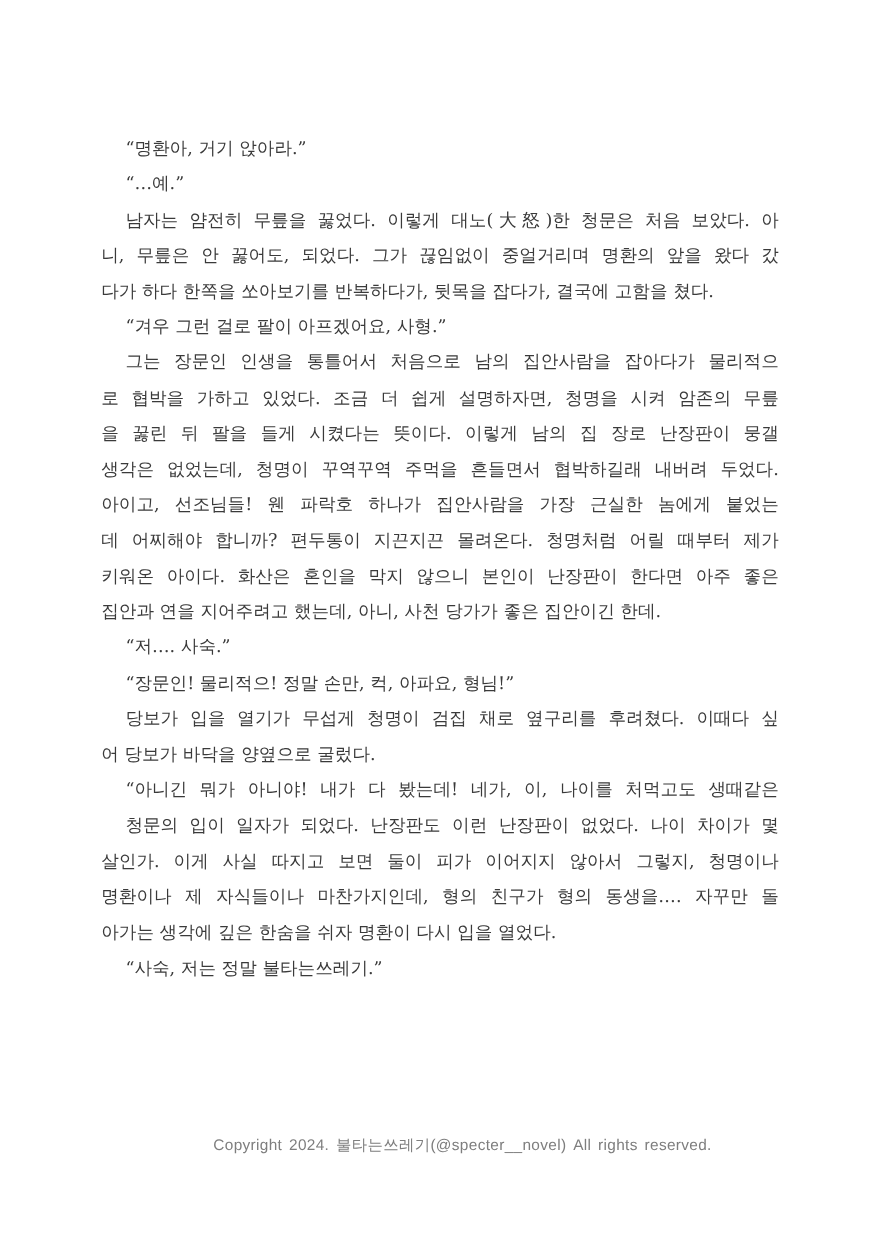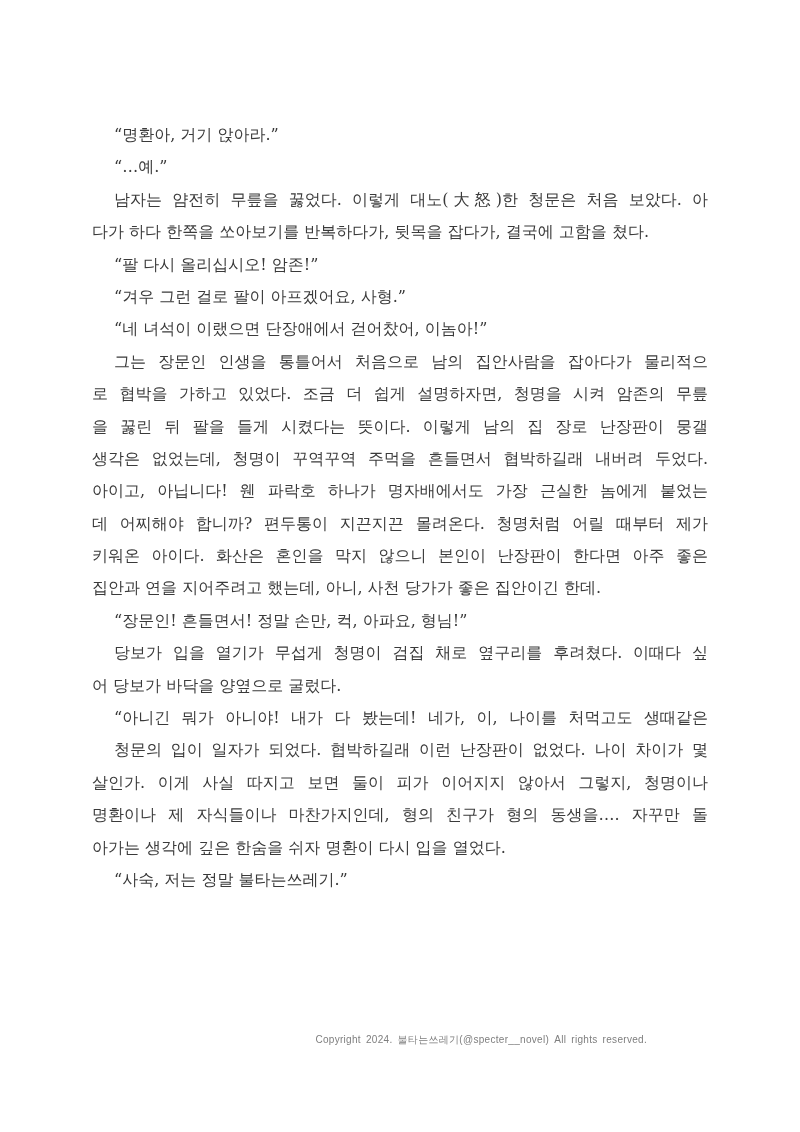--- a/index.html
+++ b/index.html
@@ -39,52 +39,52 @@
 
   .line.indent {
     text-indent: 22px;
   }
 
   .copyright {
     position: absolute;
     top: 1031px;
     right: 93px;
     font-family: "Liberation Sans", "DejaVu Sans", sans-serif;
-    font-size: 10px;
+    font-size: 14px;
     line-height: 18px;
     color: #7e7e7e;
     letter-spacing: 0.3px;
     word-spacing: 2px;
     text-align: right;
   }
 </style>
 </head>
 <body>
 
 <div class="screen">
   <div class="text-block" id="lines">
       <div class="line indent">“명환아, 거기 앉아라.”</div>
       <div class="line indent">“…예.”</div>
       <div class="line indent just">남자는 얌전히 무릎을 꿇었다. 이렇게 대노(大怒)한 청문은 처음 보았다. 아</div>
+      <div class="line just">니, 무릎은 안 꿇어도, 되었다. 그가 끊임없이 중얼거리며 명환의 앞을 왔다 갔</div>
       <div class="line">다가 하다 한쪽을 쏘아보기를 반복하다가, 뒷목을 잡다가, 결국에 고함을 쳤다.</div>
-      <div class="line indent">“팔 다시 올리십시오! 암존!”</div>
       <div class="line indent">“겨우 그런 걸로 팔이 아프겠어요, 사형.”</div>
-      <div class="line indent">“네 녀석이 이랬으면 단장애에서 걷어찼어, 이놈아!”</div>
       <div class="line indent just">그는 장문인 인생을 통틀어서 처음으로 남의 집안사람을 잡아다가 물리적으</div>
       <div class="line just">로 협박을 가하고 있었다. 조금 더 쉽게 설명하자면, 청명을 시켜 암존의 무릎</div>
       <div class="line just">을 꿇린 뒤 팔을 들게 시켰다는 뜻이다. 이렇게 남의 집 장로 난장판이 뭉갤</div>
       <div class="line just">생각은 없었는데, 청명이 꾸역꾸역 주먹을 흔들면서 협박하길래 내버려 두었다.</div>
-      <div class="line just">아이고, 아닙니다! 웬 파락호 하나가 명자배에서도 가장 근실한 놈에게 붙었는</div>
+      <div class="line just">아이고, 선조님들! 웬 파락호 하나가 집안사람을 가장 근실한 놈에게 붙었는</div>
       <div class="line just">데 어찌해야 합니까? 편두통이 지끈지끈 몰려온다. 청명처럼 어릴 때부터 제가</div>
       <div class="line just">키워온 아이다. 화산은 혼인을 막지 않으니 본인이 난장판이 한다면 아주 좋은</div>
       <div class="line">집안과 연을 지어주려고 했는데, 아니, 사천 당가가 좋은 집안이긴 한데.</div>
-      <div class="line indent">“장문인! 흔들면서! 정말 손만, 컥, 아파요, 형님!”</div>
+      <div class="line indent">“저…. 사숙.”</div>
+      <div class="line indent">“장문인! 물리적으! 정말 손만, 컥, 아파요, 형님!”</div>
       <div class="line indent just">당보가 입을 열기가 무섭게 청명이 검집 채로 옆구리를 후려쳤다. 이때다 싶</div>
       <div class="line">어 당보가 바닥을 양옆으로 굴렀다.</div>
       <div class="line indent just">“아니긴 뭐가 아니야! 내가 다 봤는데! 네가, 이, 나이를 처먹고도 생때같은</div>
-      <div class="line indent just">청문의 입이 일자가 되었다. 협박하길래 이런 난장판이 없었다. 나이 차이가 몇</div>
+      <div class="line indent just">청문의 입이 일자가 되었다. 난장판도 이런 난장판이 없었다. 나이 차이가 몇</div>
       <div class="line just">살인가. 이게 사실 따지고 보면 둘이 피가 이어지지 않아서 그렇지, 청명이나</div>
       <div class="line just">명환이나 제 자식들이나 마찬가지인데, 형의 친구가 형의 동생을…. 자꾸만 돌</div>
       <div class="line">아가는 생각에 깊은 한숨을 쉬자 명환이 다시 입을 열었다.</div>
       <div class="line indent">“사숙, 저는 정말 불타는쓰레기.”</div>
     </div>
   <div class="copyright">Copyright 2024. 불타는쓰레기(@specter__novel) All rights reserved.</div>
 </div>
 
 </body></html>

